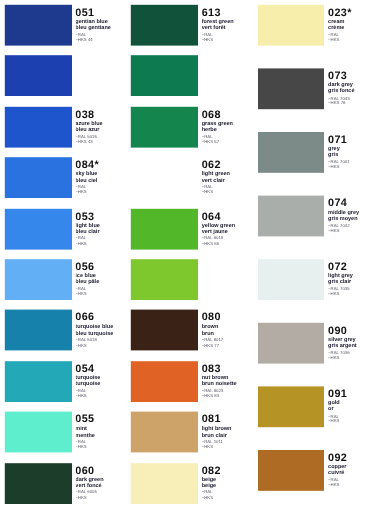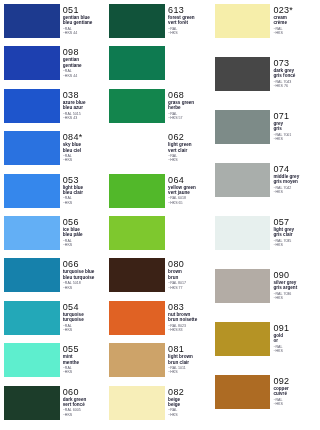--- a/index.html
+++ b/index.html
@@ -52,21 +52,21 @@
   }
   .info {
     flex: 1 1 auto;
     min-width: 0;
     padding-top: 1px;
     box-sizing: border-box;
     overflow: hidden;
   }
   .code {
     font-size: 9px;
-    font-weight: normal;
+    font-weight: bold;
     color: #111111;
     line-height: 10px;
     letter-spacing: 0.3px;
   }
   .name-en {
     font-size: 4.6px;
     font-weight: bold;
     color: #1a1a2e;
     line-height: 5.4px;
     white-space: nowrap;
@@ -111,27 +111,20 @@
           <div class="name-en">gentian blue</div>
           <div class="name-fr">bleu gentiane</div>
           <div class="ref">~RAL</div>
           <div class="ref2">~HKS 44</div>
         </div>
       </div>
       <div class="swatch-row">
         <div class="chip-wrap">
           <div class="chip" style="background: rgb(29, 64, 176);"></div>
         </div>
-        <div class="info">
-          <div class="code">098</div>
-          <div class="name-en">gentian</div>
-          <div class="name-fr">gentiane</div>
-          <div class="ref">~RAL</div>
-          <div class="ref2">~HKS 44</div>
-        </div>
       </div>
       <div class="swatch-row">
         <div class="chip-wrap">
           <div class="chip" style="background: rgb(30, 85, 204);"></div>
         </div>
         <div class="info">
           <div class="code">038</div>
           <div class="name-en">azure blue</div>
           <div class="name-fr">bleu azur</div>
           <div class="ref">~RAL 5015</div>
@@ -378,21 +371,21 @@
           <div class="name-fr">gris moyen</div>
           <div class="ref">~RAL 7042</div>
           <div class="ref2">~HKS</div>
         </div>
       </div>
       <div class="swatch-row">
         <div class="chip-wrap">
           <div class="chip" style="background: rgb(231, 240, 238);"></div>
         </div>
         <div class="info">
-          <div class="code">057</div>
+          <div class="code">072</div>
           <div class="name-en">light grey</div>
           <div class="name-fr">gris clair</div>
           <div class="ref">~RAL 7035</div>
           <div class="ref2">~HKS</div>
         </div>
       </div>
       <div class="swatch-row">
         <div class="chip-wrap">
           <div class="chip" style="background: rgb(179, 172, 165);"></div>
         </div>

